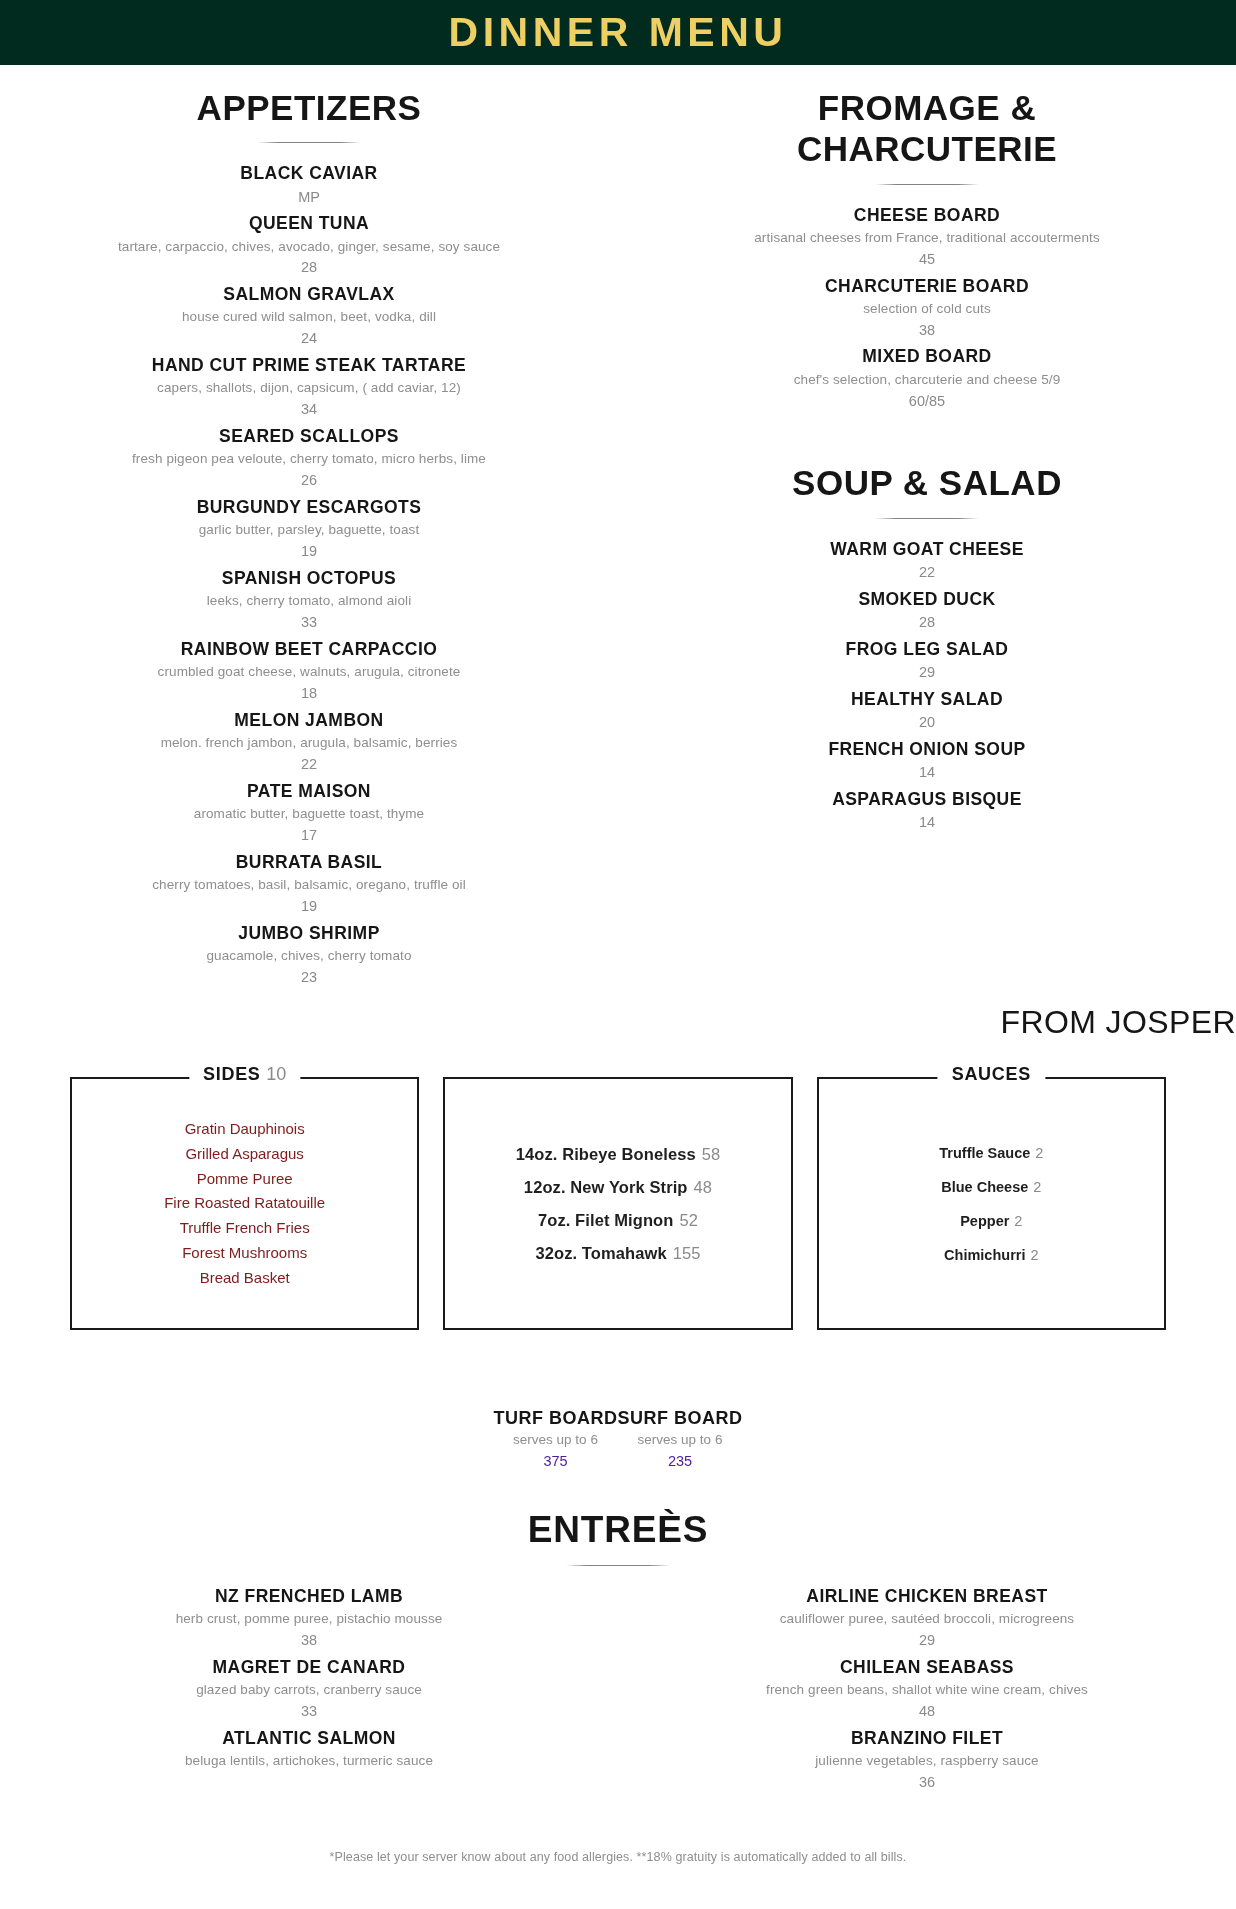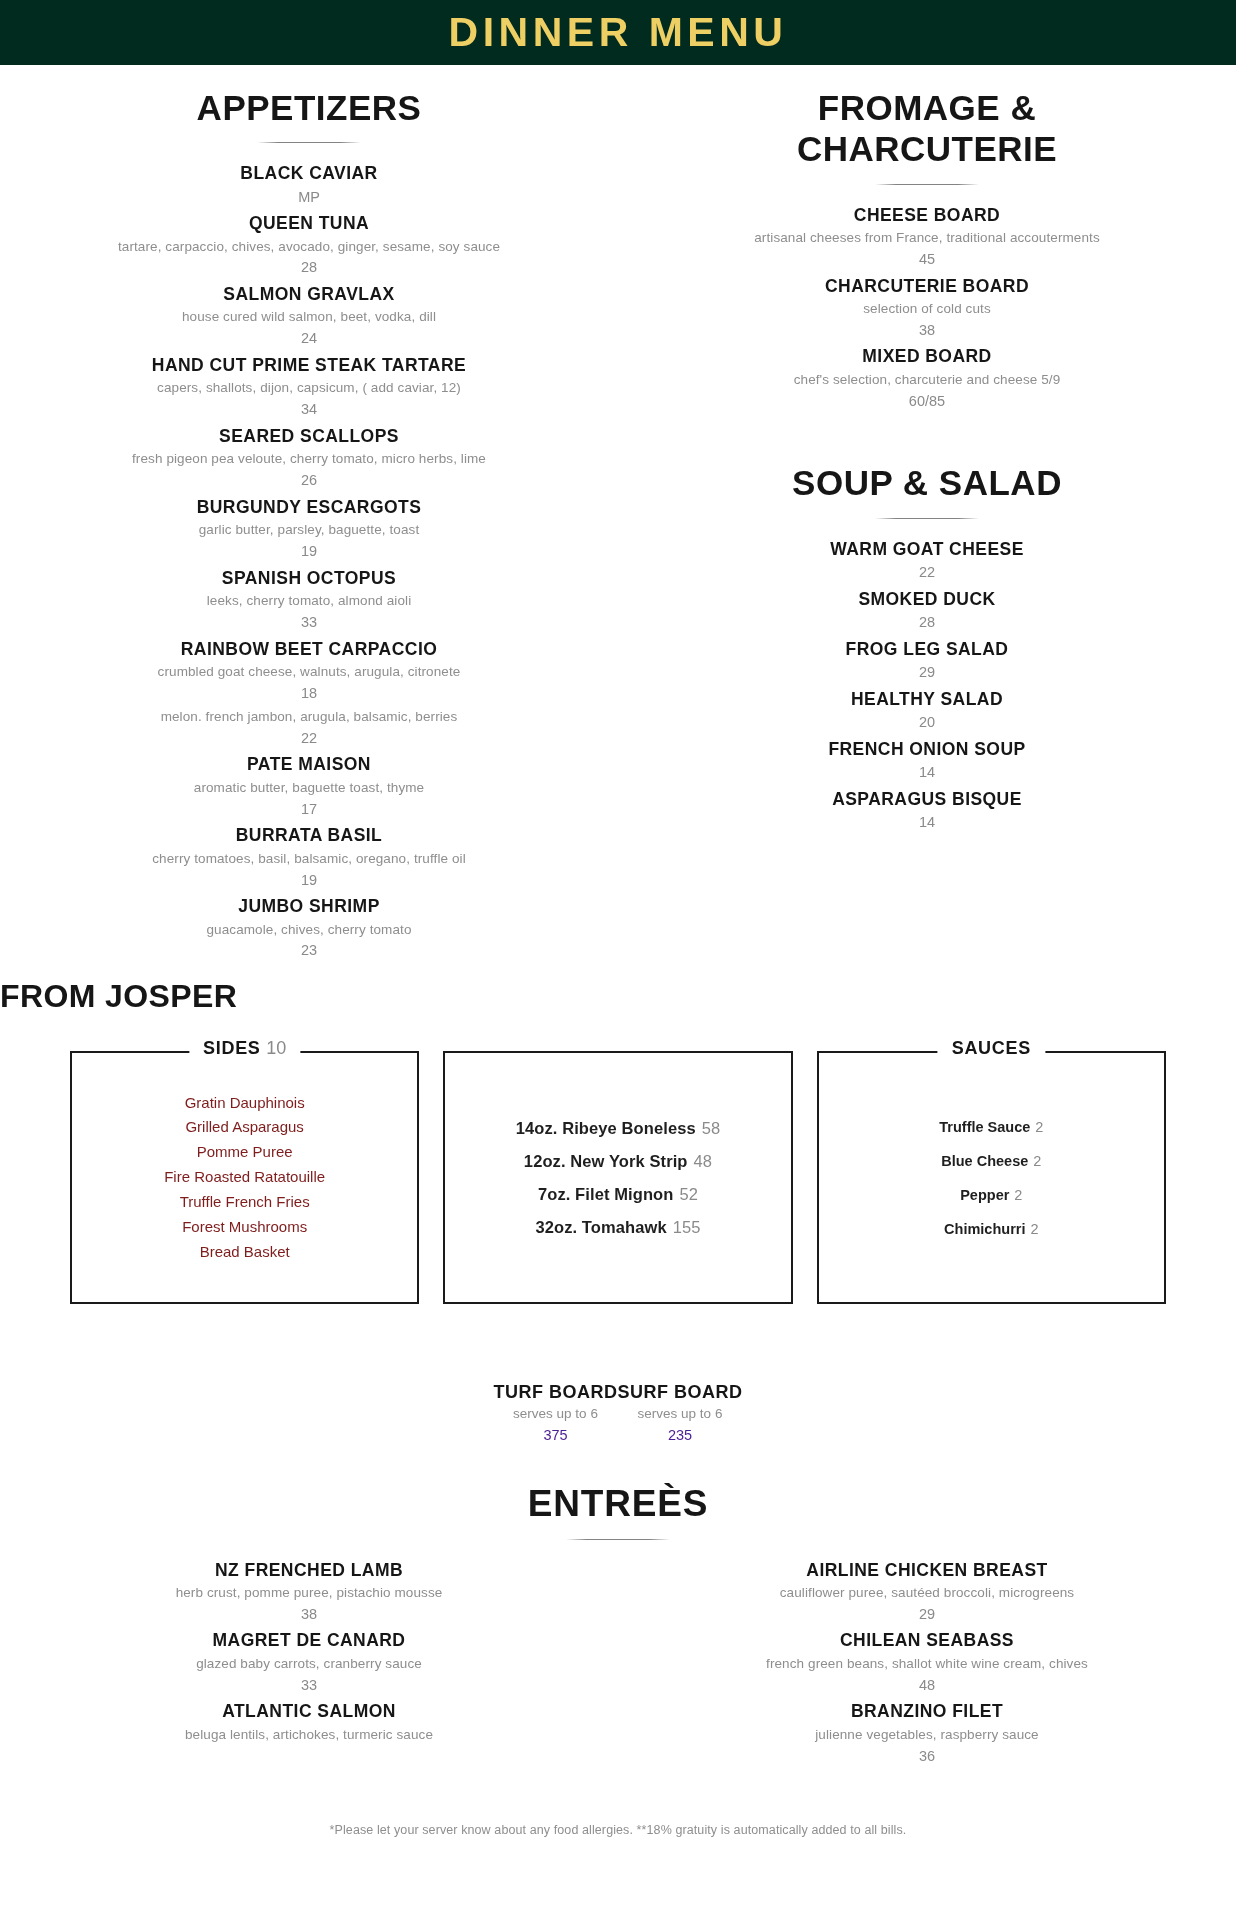--- a/index.html
+++ b/index.html
@@ -92,23 +92,23 @@
     display: flex;
     padding: 22px 0 0;
   }
   .col-left  { width: 50%; padding: 0 60px; }
   .col-right { width: 50%; padding: 0 42px; }
 
   .block-gap { height: 48px; }
 
   
   .josper-head {
-    text-align: left;
+    text-align: right;
     font-size: 32px;
-    font-weight: 700;
+    font-weight: 400;
     letter-spacing: 0.4px;
     margin-top: 14px;
     color: #161616;
     text-transform: uppercase;
   }
 
   .boxes-row {
     display: flex;
     justify-content: space-between;
     padding: 0 70px;
@@ -281,20 +281,21 @@
             <div class="item-name">SPANISH OCTOPUS</div>
             <div class="item-desc">leeks, cherry tomato, almond aioli</div>
             <div class="item-price">33</div>
           </div>
           <div class="item">
             <div class="item-name">RAINBOW BEET CARPACCIO</div>
             <div class="item-desc">crumbled goat cheese, walnuts, arugula, citronete</div>
             <div class="item-price">18</div>
           </div>
           <div class="item">
+            <div class="item-name">MELON JAMBON</div>
             <div class="item-desc">melon. french jambon, arugula, balsamic, berries</div>
             <div class="item-price">22</div>
           </div>
           <div class="item">
             <div class="item-name">PATE MAISON</div>
             <div class="item-desc">aromatic butter, baguette toast, thyme</div>
             <div class="item-price">17</div>
           </div>
           <div class="item">
             <div class="item-name">BURRATA BASIL</div>

